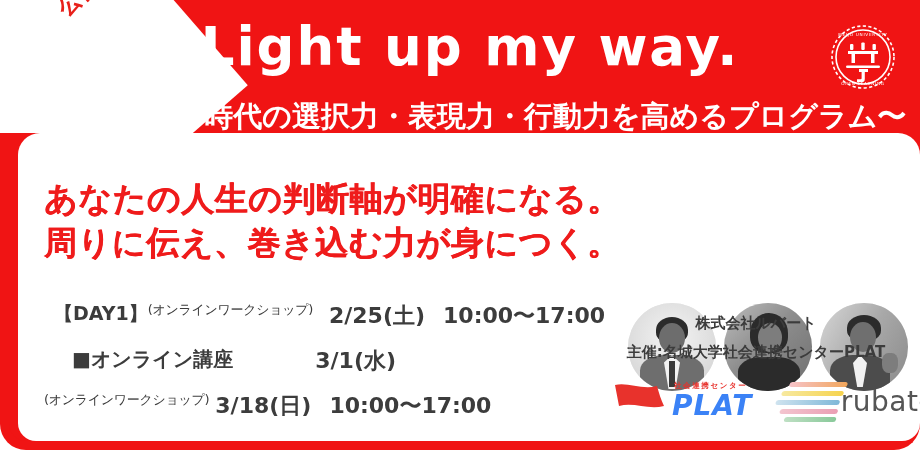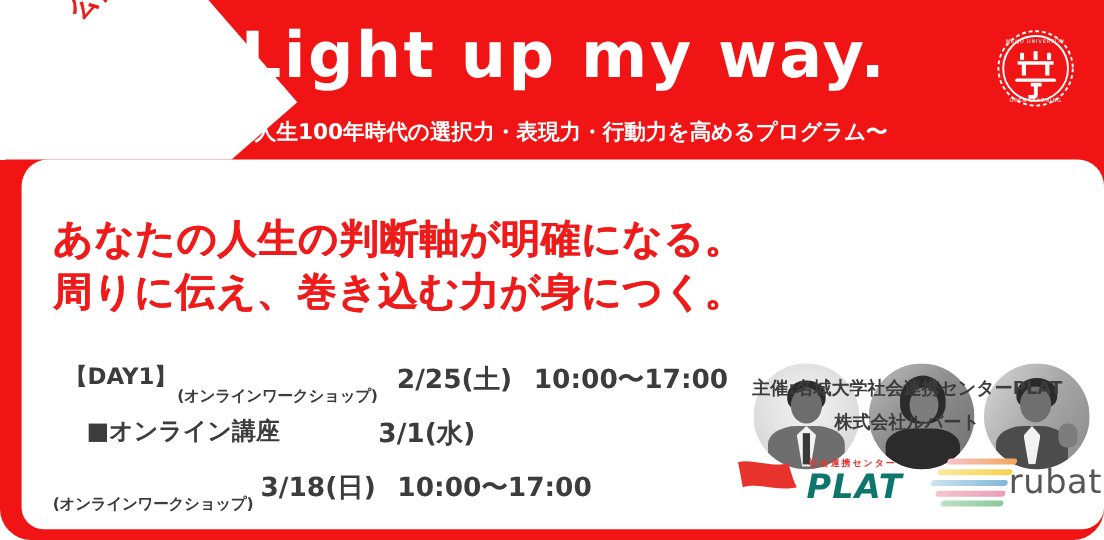--- a/index.html
+++ b/index.html
@@ -48,21 +48,21 @@
     font-size:53px;line-height:1;
     font-weight:bold;
     letter-spacing:2px;
     font-family:"DejaVu Sans","Liberation Sans",sans-serif;
     padding-left:20px;box-sizing:border-box;
   }
   .sub-title{
     position:absolute;left:0;top:102px;width:920px;
     text-align:center;
     color:#ffffff;
-    font-size:18px;line-height:1;
+    font-size:29px;line-height:1;
     font-weight:bold;
     letter-spacing:0px;
     font-family:"DejaVu Sans","Liberation Sans",sans-serif;
     padding-left:14px;box-sizing:border-box;
   }
 
   
   .seal{
     position:absolute;right:22px;top:22px;width:70px;height:70px;
   }
@@ -127,21 +127,21 @@
     position:absolute;left:22px;top:168px;width:560px;
     color:#3c3c3c;
     font-family:"DejaVu Sans","Liberation Sans",sans-serif;
   }
   .sched-row{
     display:flex;align-items:flex-start;
     height:45px;
     white-space:nowrap;
   }
   .sched-label{font-size:19px;font-weight:bold;letter-spacing:0px;}
-  .sched-note{font-size:13px;font-weight:bold;letter-spacing:-0.3px;margin-top:20px;}
+  .sched-note{font-size:13px;font-weight:normal;letter-spacing:-0.3px;}
   .sched-date{font-size:22px;font-weight:bold;letter-spacing:0px;}
   .sched-time{font-size:22px;font-weight:bold;letter-spacing:0px;}
   .row1 .sched-label{margin-left:14px;}
   .row1 .sched-date{margin-left:16px;}
   .row1 .sched-time{margin-left:18px;}
   .row2 .sched-label{margin-left:32px;font-size:20px;}
   .row2 .sched-date{margin-left:82px;}
   .row2 .sched-time{margin-left:22px;}
   .row3 .sched-label{margin-left:12px;}
   .row3 .sched-note{margin-left:4px;}
@@ -167,21 +167,21 @@
   .plat-logo{position:relative;width:150px;height:44px;}
   .plat-flag{position:absolute;left:0;top:4px;width:58px;height:30px;}
   .plat-small{
     position:absolute;left:62px;top:2px;
     font-size:7.5px;font-weight:bold;color:#e8322c;
     letter-spacing:1.6px;white-space:nowrap;
     font-family:"DejaVu Sans","Liberation Sans",sans-serif;
   }
   .plat-word{
     position:absolute;left:60px;top:10px;
-    font-size:28px;font-weight:bold;color:#0f766e;
+    font-size:28px;font-weight:bold;color:#3b82f6;
     letter-spacing:1px;font-style:italic;
     font-family:"DejaVu Sans","Liberation Sans",sans-serif;
   }
   .rubato-logo{position:relative;width:160px;height:42px;display:flex;align-items:center;}
   .stripes{width:68px;height:40px;position:relative;transform:skewX(-12deg);}
   .stripe{position:absolute;height:5px;border-radius:3px;}
   .s1{top:1px;left:10px;width:58px;background:linear-gradient(90deg,#f6c3c9,#f2a65a);}
   .s2{top:10px;left:4px;width:62px;background:linear-gradient(90deg,#f7e9a0,#f6d34e);}
   .s3{top:19px;left:0px;width:64px;background:linear-gradient(90deg,#cfe3ef,#7fb8d8);}
   .s4{top:28px;left:6px;width:58px;background:linear-gradient(90deg,#f3c5cf,#ea9fb4);}
@@ -275,22 +275,22 @@
           <span class="sched-date">3/1(水)</span>
         </div>
         <div class="sched-row row3">
           <span class="sched-note">(オンラインワークショップ)</span>
           <span class="sched-date">3/18(日)</span>
           <span class="sched-time">10:00〜17:00</span>
         </div>
       </div>
 
       <div class="organizers">
+        <div>株式会社ルバート</div>
         <div>主催:名城大学社会連携センターPLAT</div>
-        <div>株式会社ルバート</div>
       </div>
 
       <div class="logos">
 
         <div class="plat-logo">
           <svg class="plat-flag" viewBox="0 0 58 30" aria-hidden="true">
             <path d="M3 2 C16 -1, 30 7, 45 3 C47 10, 49 17, 52 23 C36 27, 22 19, 7 23 C5.5 16, 4.5 9, 3 2 Z" fill="#e8322c"></path>
           </svg>
           <div class="plat-small">社会連携センター</div>
           <div class="plat-word">PLAT</div>

